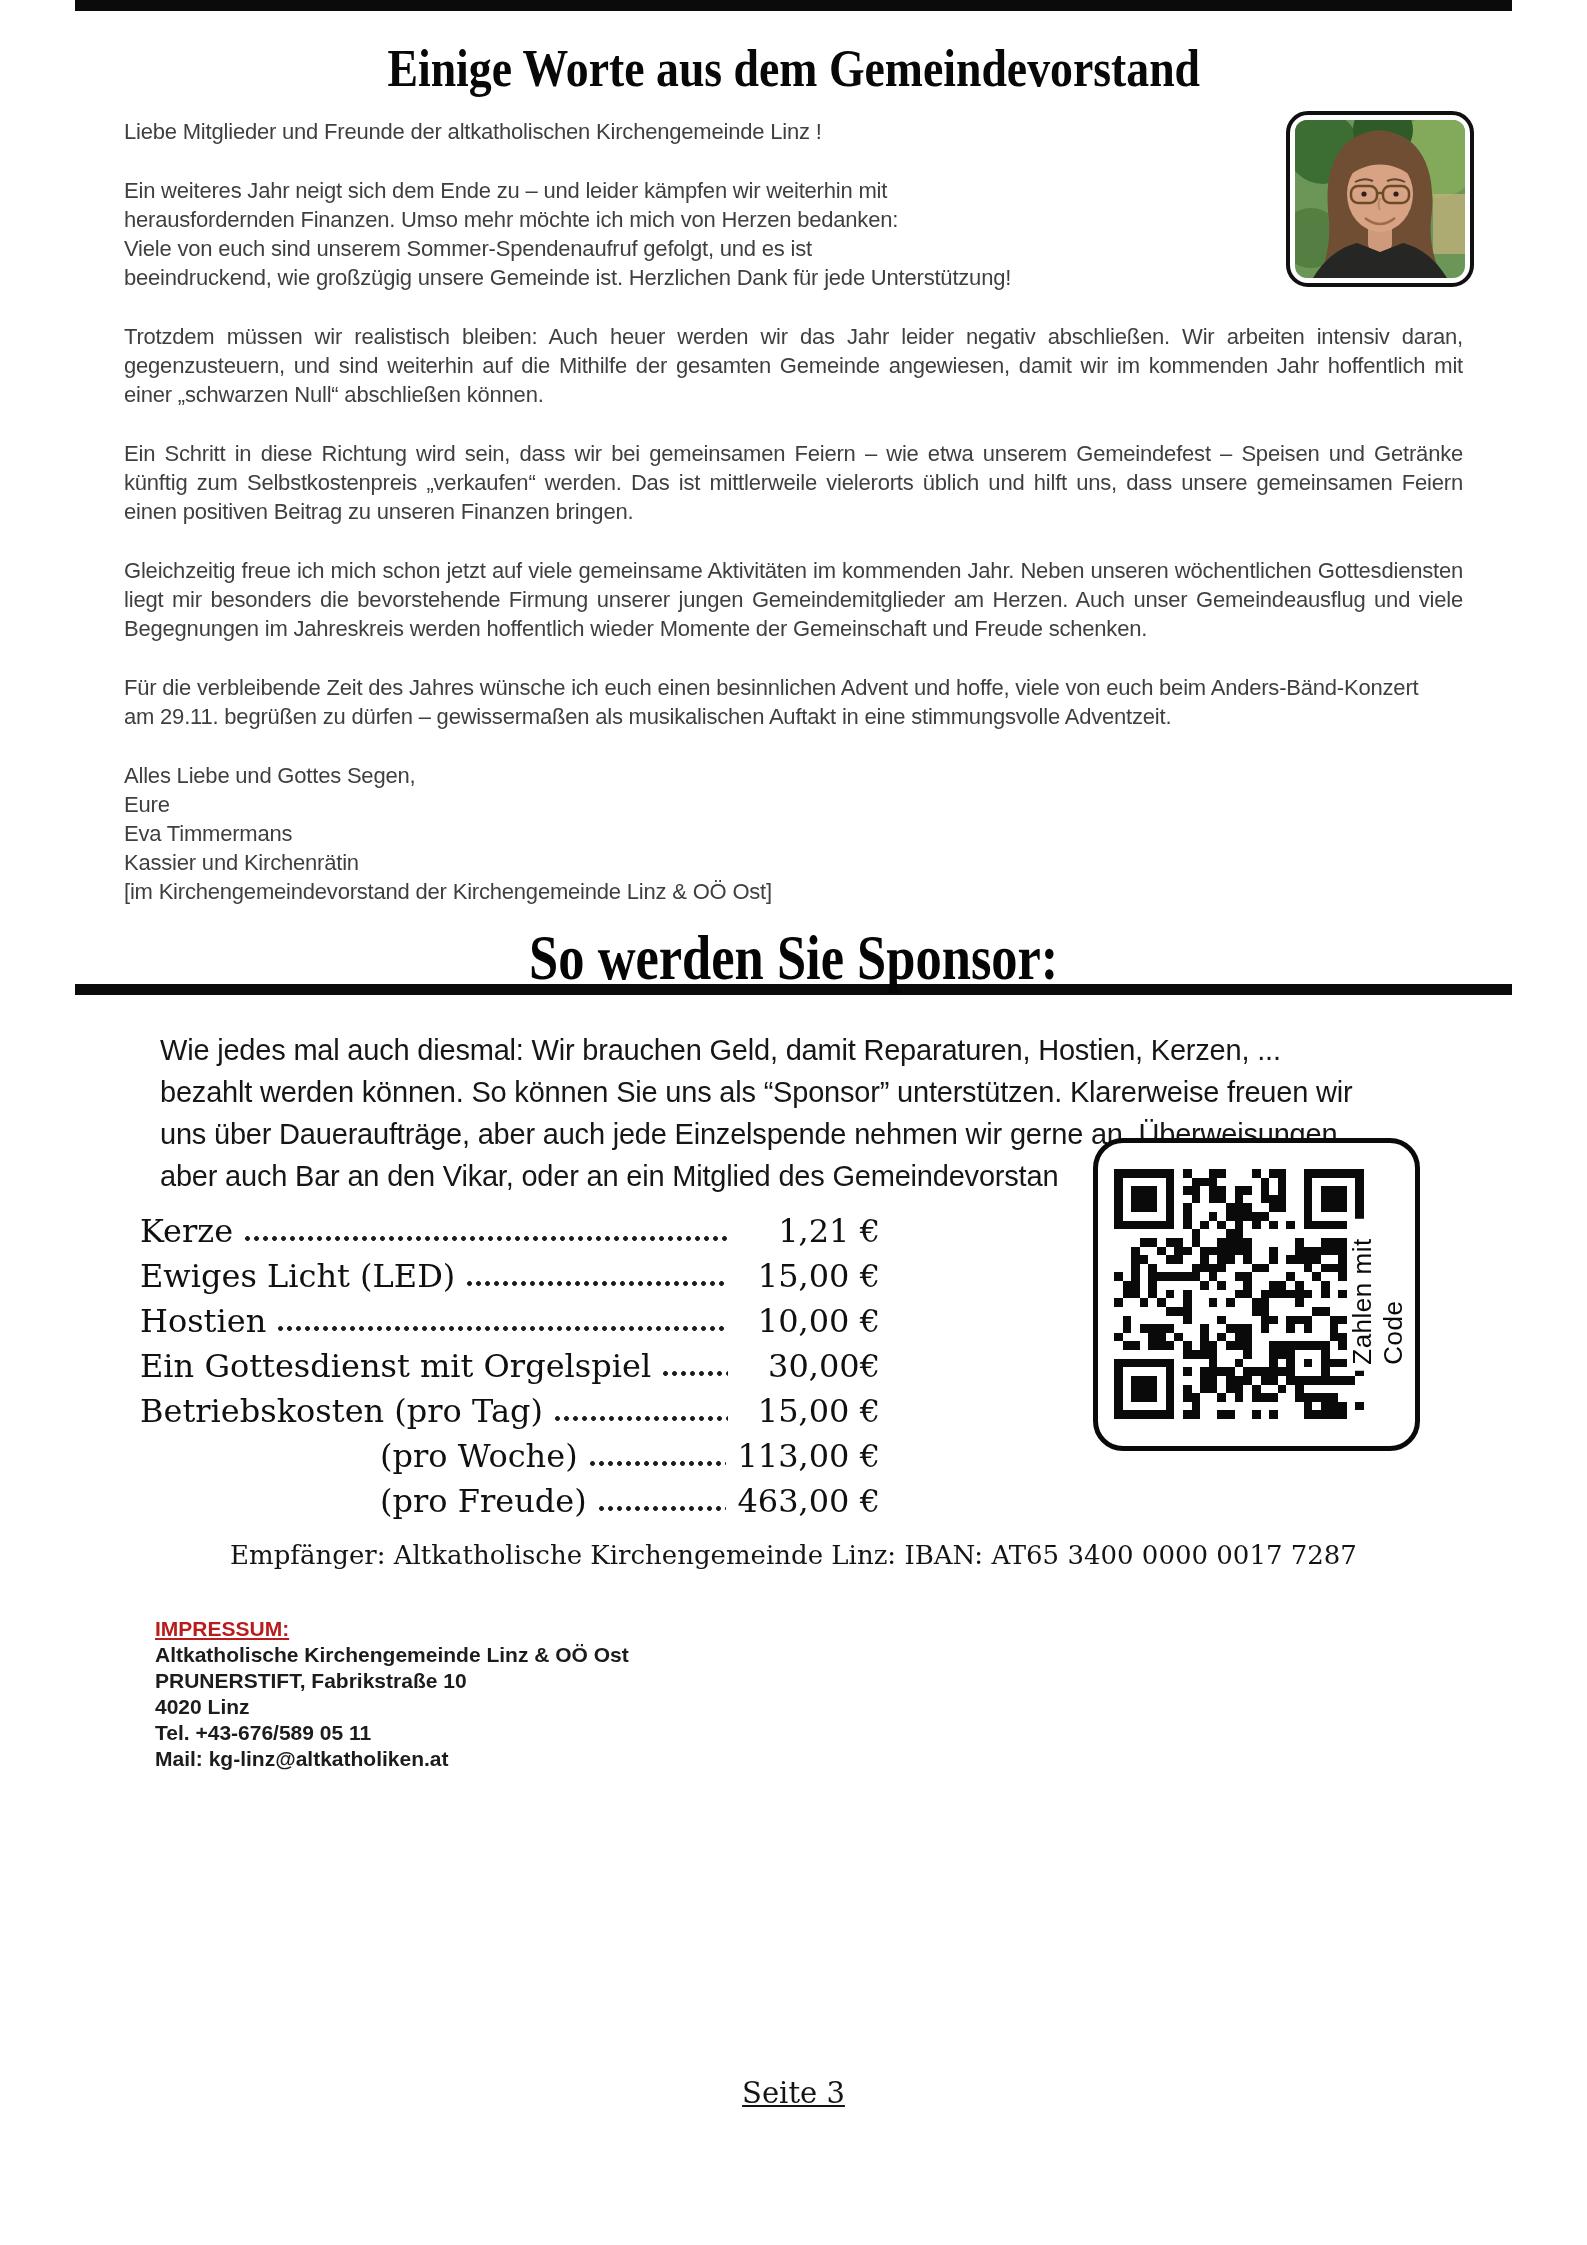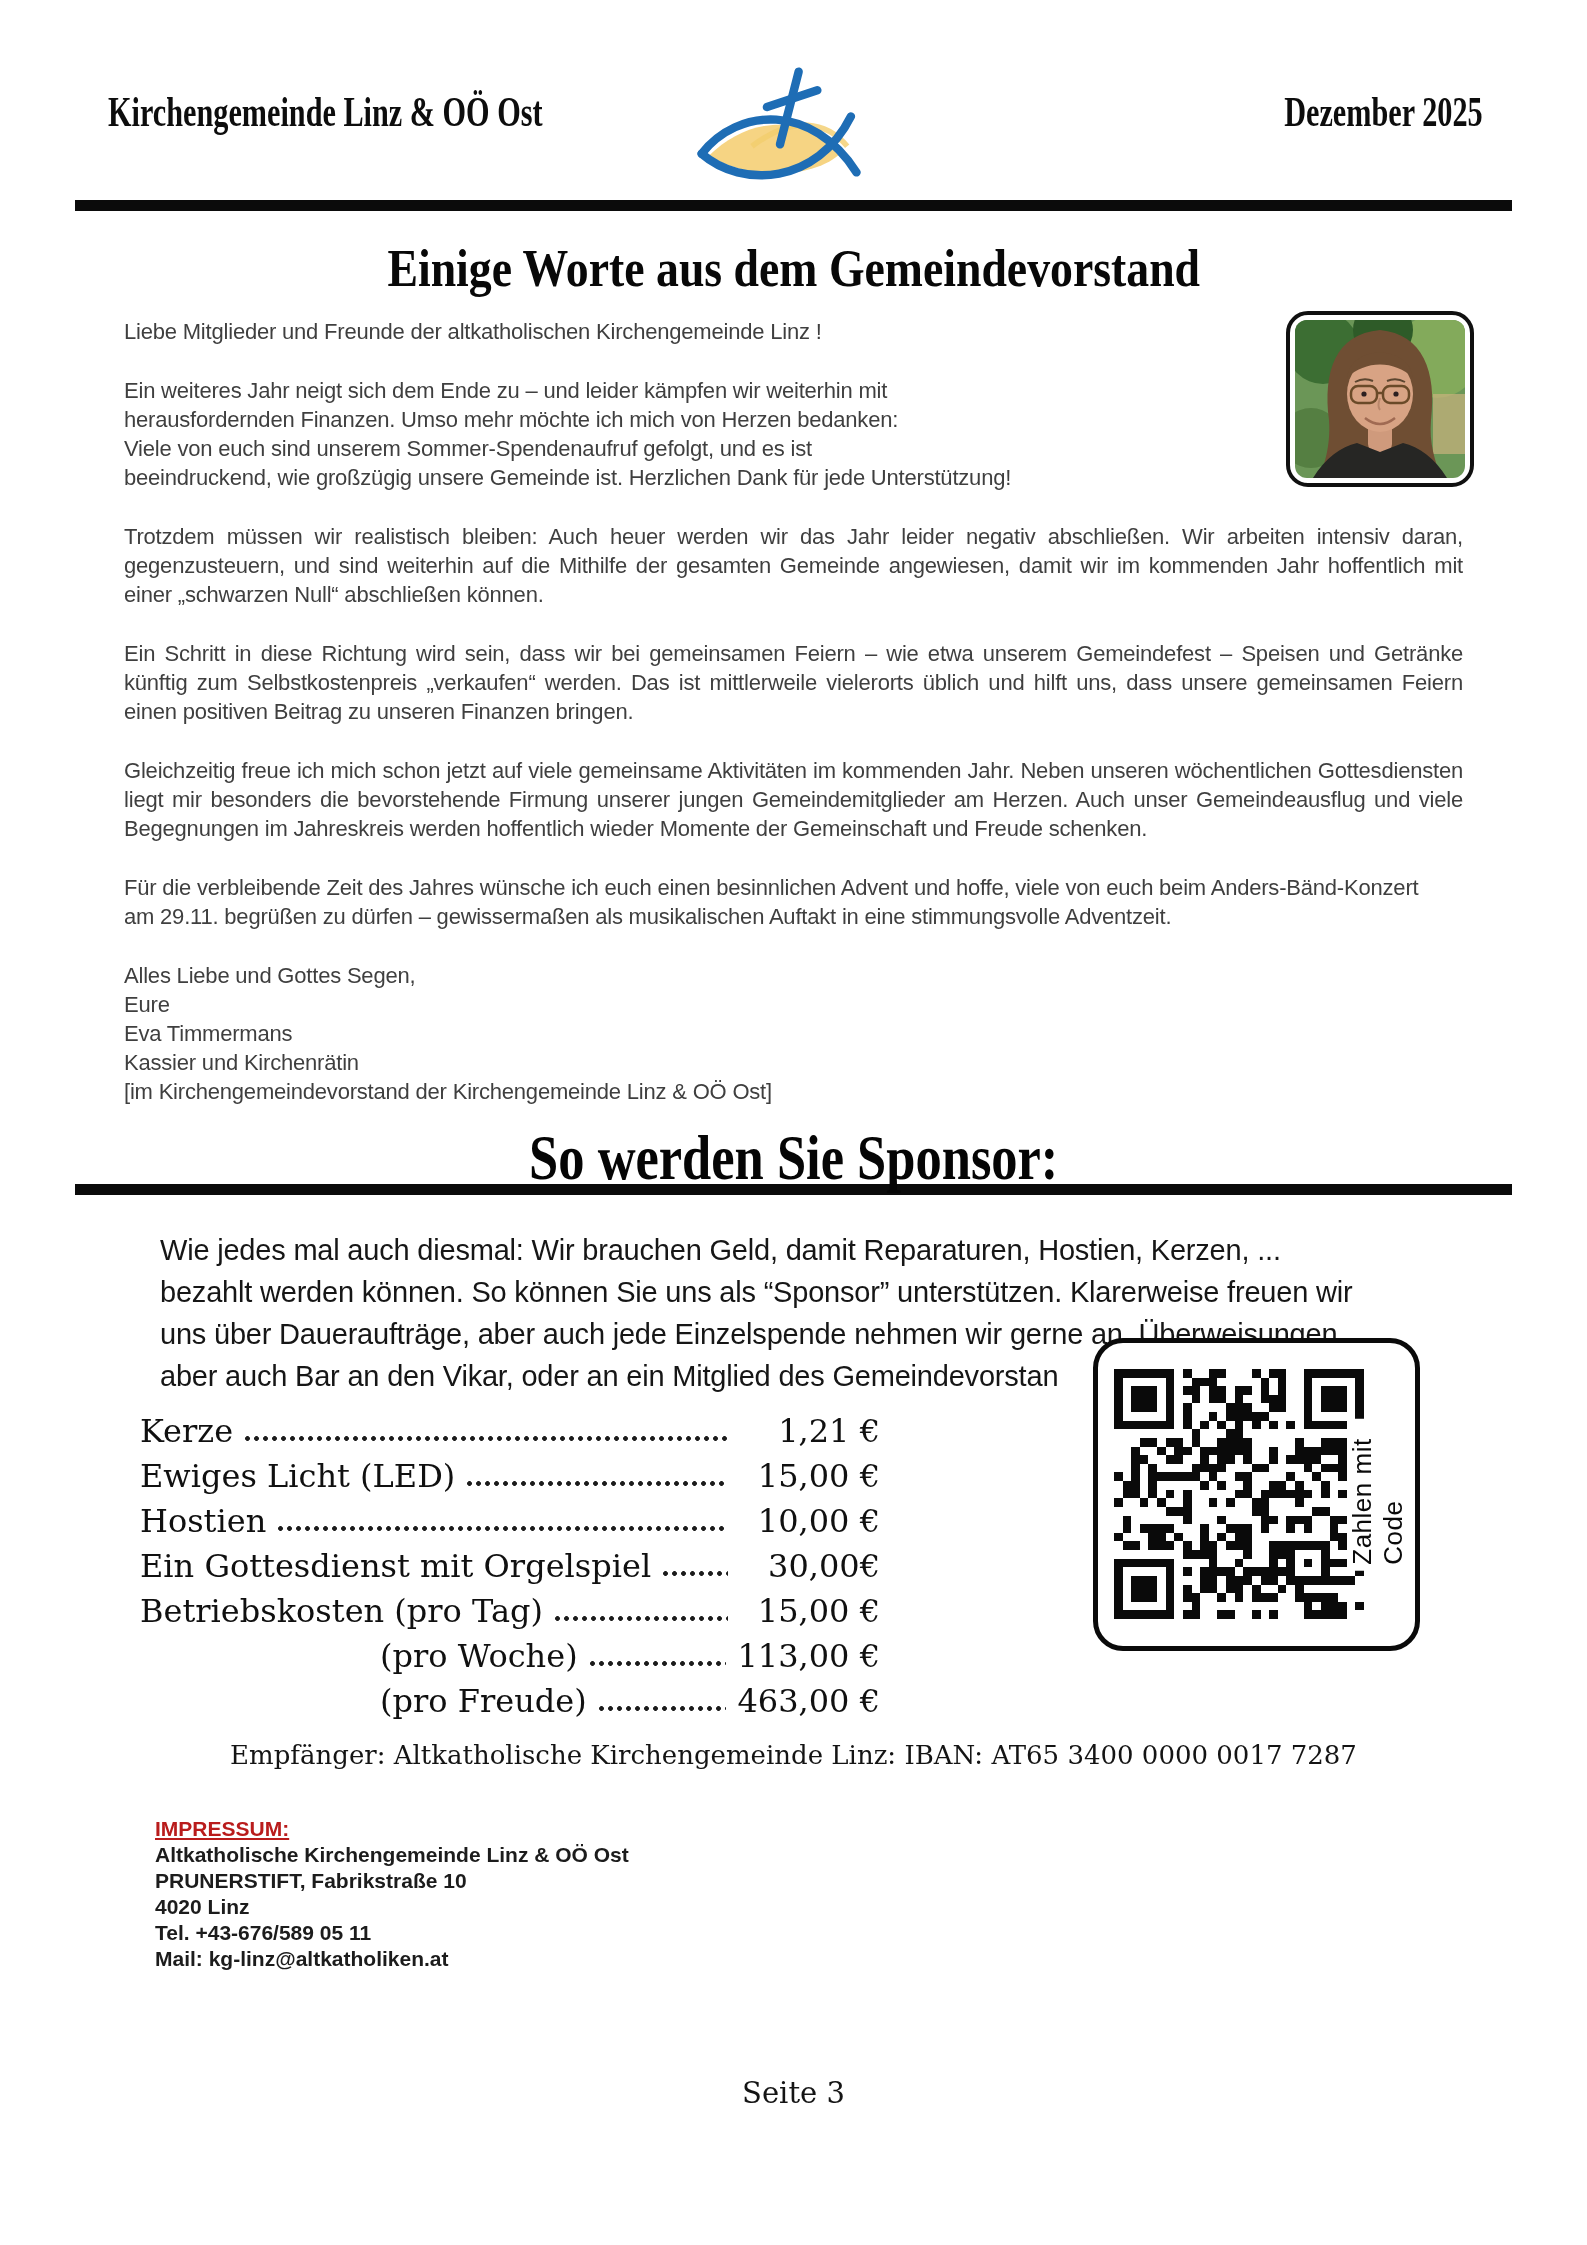--- a/index.html
+++ b/index.html
@@ -54,45 +54,27 @@
     background-image:radial-gradient(circle at 2.5px 2.5px,#1c1c1c 2.1px,transparent 2.6px);
     background-size:9px 5px;background-repeat:repeat-x;}
   .price-value{white-space:nowrap;min-width:140px;text-align:right;}
   .recipient{margin-top:22px;text-align:center;font-family:"DejaVu Serif",serif;
     font-size:26px;color:#141414;}
   
   .impressum{margin:46px 0 0 155px;font-size:21px;line-height:26px;color:#1c1c1c;}
   .impressum .imp-head{font-weight:bold;text-decoration:underline;color:#b91c1c;}
   .impressum .imp-lines{white-space:pre-line;font-weight:bold;}
   .footer{position:absolute;left:0;right:0;top:2076px;text-align:center;
-    font-family:"DejaVu Serif",serif;font-size:29px;color:#141414;}
+    font-family:"DejaVu Serif",serif;font-size:29px;color:#141414;text-decoration:underline;}
 </style>
 </head>
 <body>
 
 <div class="page">
 
-  <div class="hdr">
-    <div class="hdr-org">
-      <span class="cond">Kirchengemeinde Linz &amp; OÖ Ost</span>
-    </div>
-    <div class="hdr-logo">
-      <svg width="230" height="140" viewBox="0 0 230 150" fill="none">
-        <path d="M24,96 C64,56 122,50 168,90 C148,116 76,128 24,96 Z" fill="#f6d483"></path>
-        <path d="M70,86 C115,52 150,60 172,86" stroke="#f3cd6d" stroke-width="6" fill="none" opacity=".8"></path>
-        <path d="M120,6 L100,84" stroke="#1e6db5" stroke-width="9" stroke-linecap="round"></path>
-        <path d="M86,44 L140,26" stroke="#1e6db5" stroke-width="9" stroke-linecap="round"></path>
-        <path d="M16,94 C55,44 135,40 182,114" stroke="#1e6db5" stroke-width="9" stroke-linecap="round" fill="none"></path>
-        <path d="M16,94 C60,132 140,126 176,54" stroke="#1e6db5" stroke-width="9" stroke-linecap="round" fill="none"></path>
-      </svg>
-    </div>
-    <div class="hdr-date">
-      <span class="cond">Dezember 2025</span>
-    </div>
-  </div>
   <div class="rule"></div>
 
   <h1 class="title">
     <span class="cond">Einige Worte aus dem Gemeindevorstand</span>
   </h1>
 
   <div class="article">
     <div class="photo-frame">
       <svg width="170" height="158" viewBox="0 0 170 158">
         <rect width="170" height="158" fill="#6b9657"></rect>

